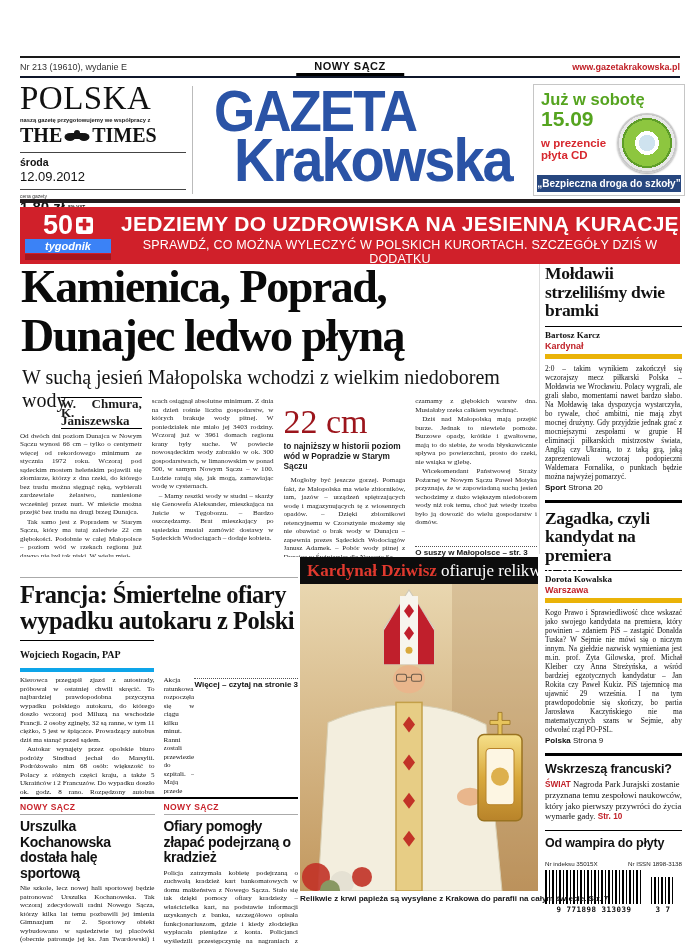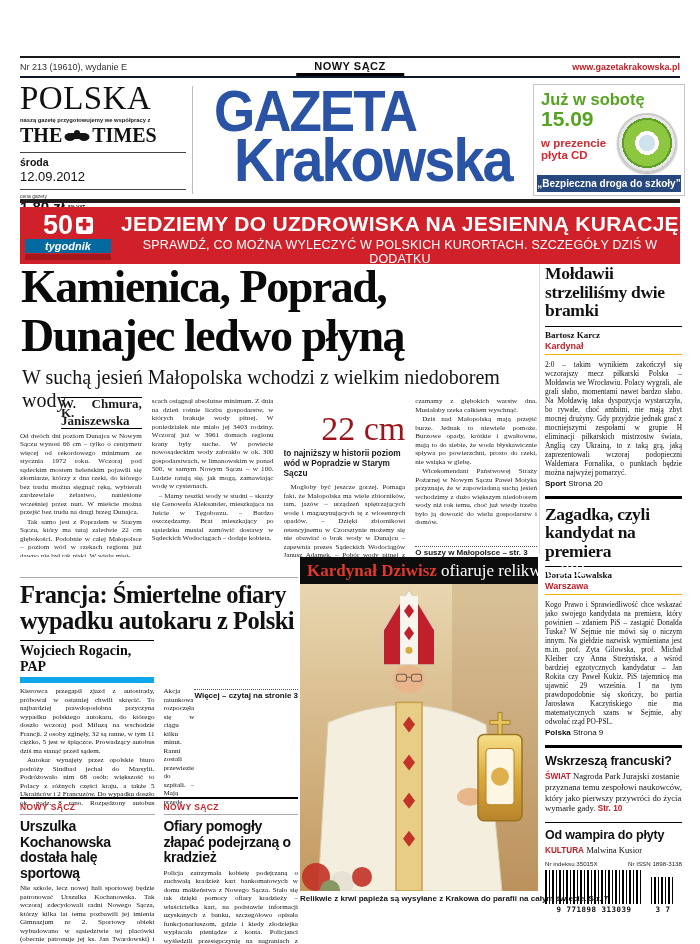--- a/index.html
+++ b/index.html
@@ -42,49 +42,49 @@
   .promo-bar{position:absolute;left:3px;right:3px;bottom:3px;height:17px;background:#27477f;
              color:#fff;font-weight:bold;font-size:10px;line-height:17px;text-align:center;}
   .heavy-rule{position:absolute;left:20px;right:20px;top:199px;border-top:4px solid #241d1e;}
   
   .banner{position:absolute;left:20px;right:20px;top:207px;height:57px;background:#d0202a;}
   .badge{position:absolute;left:5px;top:4px;width:86px;height:49px;}
   .badge-top{display:flex;align-items:center;justify-content:center;gap:3px;height:28px;}
   .b50{color:#fff;font-family:"Liberation Sans",sans-serif;font-weight:bold;font-size:27px;line-height:1;}
   .bplus{background:#fff;color:#d0202a;font-family:"Liberation Sans",sans-serif;font-weight:bold;
          width:17px;height:17px;border-radius:3px;display:inline-flex;align-items:center;justify-content:center;font-size:15px;}
-  .badge-mid{background:#0369a1;color:#fff;font-family:"Liberation Sans",sans-serif;font-weight:bold;
+  .badge-mid{background:#3b82f6;color:#fff;font-family:"Liberation Sans",sans-serif;font-weight:bold;
              font-style:italic;font-size:11px;text-align:center;height:14px;line-height:14px;}
   .badge-bot{background:#a5161d;height:6px;margin-top:1px;}
   .banner-text{margin-left:100px;text-align:center;color:#fff;font-family:"Liberation Sans",sans-serif;padding-top:5px;}
   .banner-title{font-weight:bold;font-size:21px;letter-spacing:.3px;line-height:1.1;}
   .banner-sub{font-size:12.5px;margin-top:3px;letter-spacing:.2px;}
   
   .lead-head{position:absolute;left:21px;top:262px;width:518px;margin:0;font-size:46px;line-height:49px;
              font-weight:bold;letter-spacing:-1.5px;color:#0a0a0a;}
   .lead-sub{position:absolute;left:22px;top:366px;width:515px;font-size:20px;color:#141414;}
   .lead-cols{position:absolute;left:20px;top:397px;width:517px;height:160px;display:flex;gap:10px;overflow:hidden;}
   .col{flex:1;font-size:7.1px;line-height:8.5px;text-align:justify;color:#1c1c1c;overflow:hidden;}
   .col p{margin:0;}
   .col p.ind{text-indent:7px;margin-top:1px;}
   .byline{border-top:1.5px solid #000;border-bottom:1px solid #000;font-weight:bold;font-size:13px;
           padding:2px 0;margin-bottom:3px;margin-left:41px;}
   .colflex{display:flex;flex-direction:column;}
   .colflex .colbody{flex:1;overflow:hidden;}
-  .stat{color:#9c151c;font-size:34px;line-height:34px;text-align:right;margin:15px 0 3px;}
+  .stat{color:#9c151c;font-size:34px;line-height:34px;text-align:left;margin:8px 0 3px;}
   .stat-cap{font-family:"Liberation Sans",sans-serif;font-weight:bold;font-size:8.3px;line-height:9.8px;
             margin-bottom:4px;text-align:left;}
   .more{border-top:1px dotted #555;margin-top:2px;padding-top:2px;
         font-family:"Liberation Sans",sans-serif;font-weight:bold;font-size:8px;text-align:left;}
   
   .rail-sep-v{position:absolute;left:539px;top:264px;height:290px;border-left:1px solid #ddd;}
   .rail{position:absolute;left:545px;width:137px;top:264px;bottom:6px;}
   .rail-scroll{position:absolute;top:0;left:0;right:0;bottom:84px;overflow:hidden;}
   .rail-title{margin:0;font-size:17.5px;line-height:18.5px;font-weight:bold;letter-spacing:-.3px;}
-  .rail-byline{border-top:1px solid #000;border-bottom:1px solid #eab308;padding:3px 0;margin:6px 0 5px;}
+  .rail-byline{border-top:1px solid #000;border-bottom:5px solid #eab308;padding:3px 0;margin:6px 0 5px;}
   .author{font-weight:bold;font-size:9px;}
   .place{font-family:"Liberation Sans",sans-serif;font-weight:bold;font-size:9px;color:#c02128;margin-top:1px;}
   .rail-body{margin:0;font-size:7.4px;line-height:9px;text-align:justify;}
   .rail-ref{font-family:"Liberation Sans",sans-serif;font-size:8px;margin-top:2px;}
   .rail-ref b{font-weight:bold;}
   .rail-sep{border-top:3px solid #000;margin:8px 0 6px;}
   .rail-sep-thin{border-top:1.5px solid #000;margin:7px 0 5px;}
   .brief-title{margin:0 0 3px;font-family:"Liberation Sans",sans-serif;font-weight:bold;font-size:12.5px;letter-spacing:-.2px;}
   .brief-body{margin:0;font-size:8.6px;line-height:10.4px;}
   .kick{color:#c02128;font-family:"Liberation Sans",sans-serif;font-weight:bold;font-size:8.2px;}
@@ -95,22 +95,22 @@
   .bc-wrap{display:flex;gap:8px;align-items:flex-end;}
   .bc-main{width:98px;}
   .bc-addon{width:24px;}
   .bc-stripes{height:34px;background:repeating-linear-gradient(90deg,#000 0 1.5px,#fff 1.5px 3.5px);}
   .bc-stripes.sm{height:27px;}
   .bc-digits{font-family:"DejaVu Sans Mono",monospace;font-weight:bold;font-size:7.5px;letter-spacing:.5px;
              text-align:center;margin-top:1px;white-space:nowrap;}
   
   .france{position:absolute;left:20px;top:577px;width:278px;border-top:1px solid #aaa;}
   .fr-head{margin:4px 0 0;font-size:24.5px;line-height:26px;font-weight:bold;letter-spacing:-.5px;}
-  .fr-byline{width:134px;border-top:1.5px solid #000;border-bottom:6px solid #0ea5e9;font-weight:bold;
-             font-size:14px;padding:2px 0;margin:6px 0 4px;}
+  .fr-byline{width:134px;border-top:1.5px solid #000;border-bottom:4px solid #0ea5e9;font-weight:bold;
+             font-size:10px;padding:8px 0;margin:6px 0 4px;}
   .fr-cols{display:flex;gap:9px;height:122px;overflow:hidden;}
   .fr-col{flex:1;font-size:7.1px;line-height:8.5px;text-align:justify;overflow:hidden;}
   .fr-col p{margin:0;}
   .fr-col p.ind{text-indent:7px;margin-top:1px;}
   .fr-col2{display:flex;flex-direction:row;}
   .fr-col2 .colbody{flex:1;overflow:hidden;}
   
   .local-wrap{position:absolute;left:20px;top:797px;width:278px;border-top:2.5px solid #000;padding-top:3px;}
   .local-row{display:flex;gap:9px;}
   .local{flex:1;}

